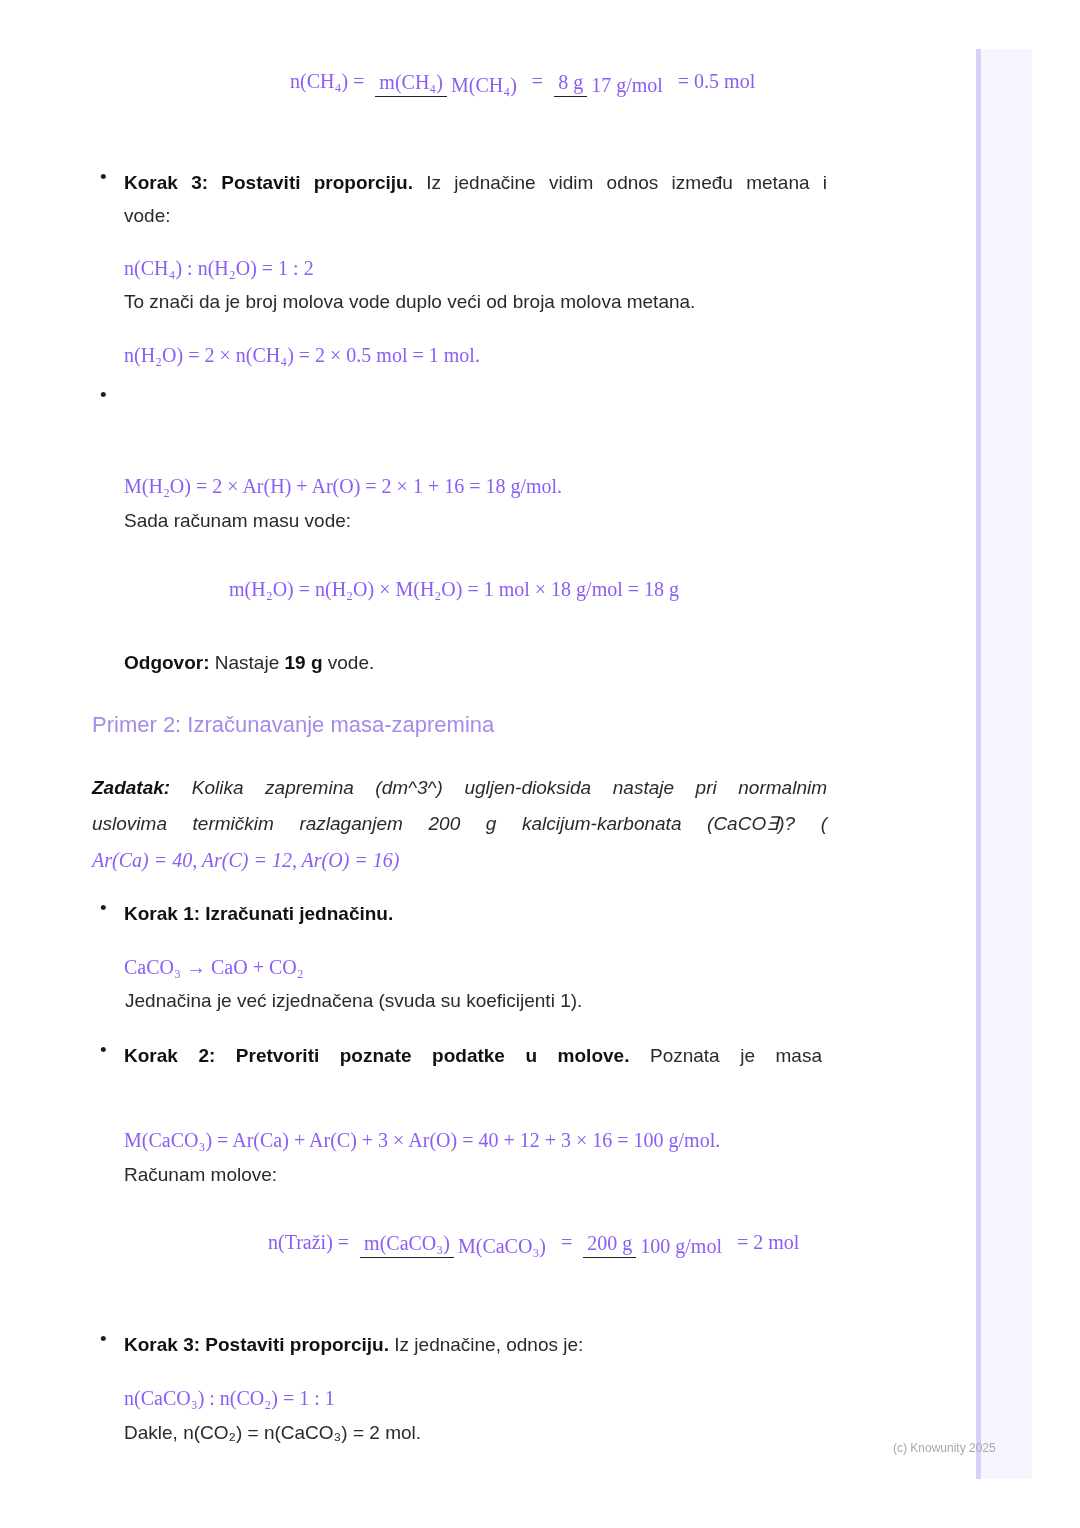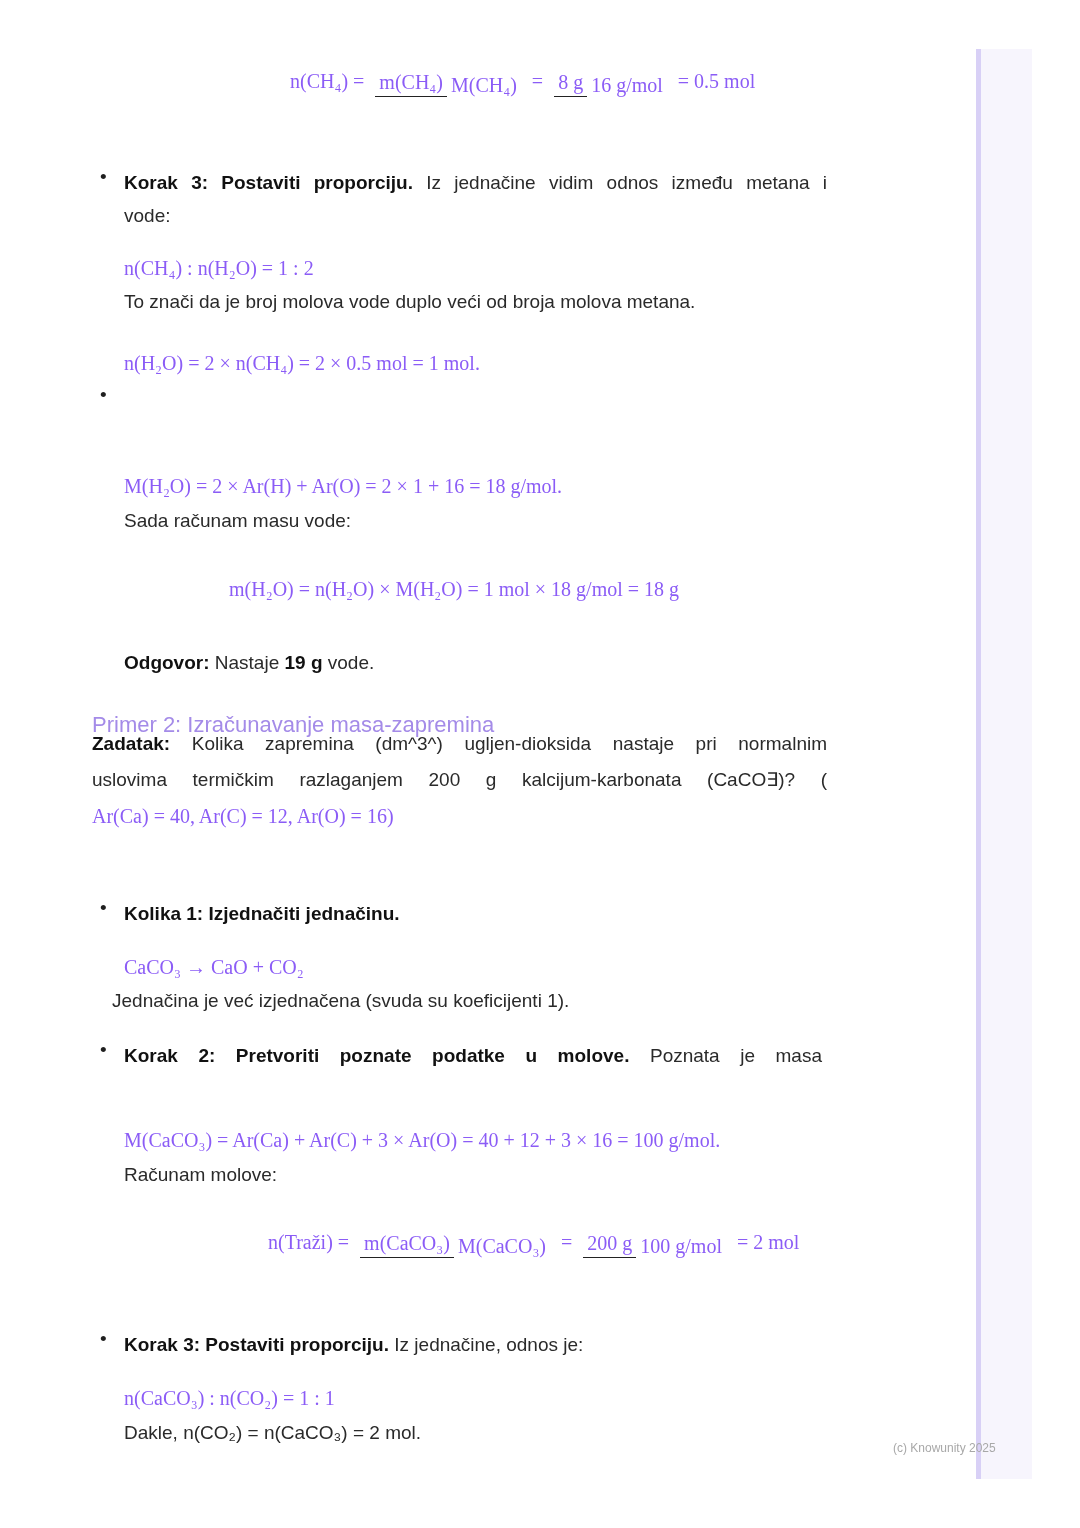--- a/index.html
+++ b/index.html
@@ -31,59 +31,59 @@
 
   <div class="block math" style="left:198px; top:70px;">
     <span>n(CH₄) =</span>
     <span class="frac">
         <span class="num">m(CH₄)</span>
         <span class="den">M(CH₄)</span>
       </span>
     <span>=</span>
     <span class="frac">
         <span class="num">8 g</span>
-        <span class="den">16 g/mol</span>
+        <span class="den">17 g/mol</span>
       </span>
     <span>= 0.5 mol</span>
   </div>
 
   <div class="block" style="left:0; top:166px; width:735px;">
     <span class="bullet">•</span>
     <div class="text justify" style="margin-left:32px;"><b>Korak 3: Postaviti proporciju.</b> <span>Iz jednačine vidim odnos između metana i</span></div>
     <div class="text" style="margin-left:32px;">vode:</div>
   </div>
   <div class="block math" style="left:32px; top:257px;">n(CH₄) : n(H₂O) = 1 : 2</div>
   <div class="block text" style="left:32px; top:285px;">To znači da je broj molova vode duplo veći od broja molova metana.</div>
-  <div class="block math" style="left:32px; top:352px;">n(H₂O) = 2 × n(CH₄) = 2 × 0.5 mol = 1 mol.</div>
+  <div class="block math" style="left:32px; top:344px;">n(H₂O) = 2 × n(CH₄) = 2 × 0.5 mol = 1 mol.</div>
 
   <div class="block" style="left:0; top:384px; width:735px;">
     <span class="bullet">•</span>
   </div>
   <div class="block math" style="left:32px; top:475px;">M(H₂O) = 2 × Ar(H) + Ar(O) = 2 × 1 + 16 = 18 g/mol.</div>
   <div class="block text" style="left:32px; top:504px;">Sada računam masu vode:</div>
   <div class="block math" style="left:137px; top:578px;">m(H₂O) = n(H₂O) × M(H₂O) = 1 mol × 18 g/mol = 18 g</div>
 
   <div class="block text" style="left:32px; top:646px;">
     <b>Odgovor:</b> <span>Nastaje</span> <b>19 g</b> <span>vode.</span>
   </div>
 
   <div class="block heading" style="left:0; top:712px;">Primer 2: Izračunavanje masa-zapremina</div>
 
-  <div class="block" style="left:0; top:726px; width:735px; line-height:36px;">
+  <div class="block" style="left:0; top:770px; width:735px; line-height:36px;font-style:italic;">
     <div class="text justify" style="line-height:36px;"><b>Zadatak:</b> <span>Kolika zapremina (dm^3^) ugljen-dioksida nastaje pri normalnim</span></div>
     <div class="text justify" style="line-height:36px;">uslovima termičkim razlaganjem 200 g kalcijum-karbonata (CaCO∃)? (</div>
     <div class="math" style="line-height:36px;">Ar(Ca) = 40, Ar(C) = 12, Ar(O) = 16)</div>
   </div>
 
   <div class="block" style="left:0; top:897px; width:735px;">
     <span class="bullet">•</span>
-    <div class="text" style="margin-left:32px;"><b>Kolika 1: Izjednačiti jednačinu.</b></div>
+    <div class="text" style="margin-left:32px;"><b>Korak 1: Izračunati jednačinu.</b></div>
   </div>
   <div class="block math" style="left:32px; top:956px;">CaCO₃ → CaO + CO₂</div>
-  <div class="block text" style="left:20px; top:984px;">Jednačina je već izjednačena (svuda su koeficijenti 1).</div>
+  <div class="block text" style="left:33px; top:984px;">Jednačina je već izjednačena (svuda su koeficijenti 1).</div>
 
   <div class="block" style="left:0; top:1039px; width:730px;">
     <span class="bullet">•</span>
     <div class="text justify" style="margin-left:32px;"><b>Korak 2: Pretvoriti poznate podatke u molove.</b> <span>Poznata je masa</span></div>
   </div>
   <div class="block math" style="left:32px; top:1129px;">M(CaCO₃) = Ar(Ca) + Ar(C) + 3 × Ar(O) = 40 + 12 + 3 × 16 = 100 g/mol.</div>
   <div class="block text" style="left:32px; top:1158px;">Računam molove:</div>
   <div class="block math" style="left:176px; top:1231px;">
     <span>n(Traži) =</span>
     <span class="frac">

